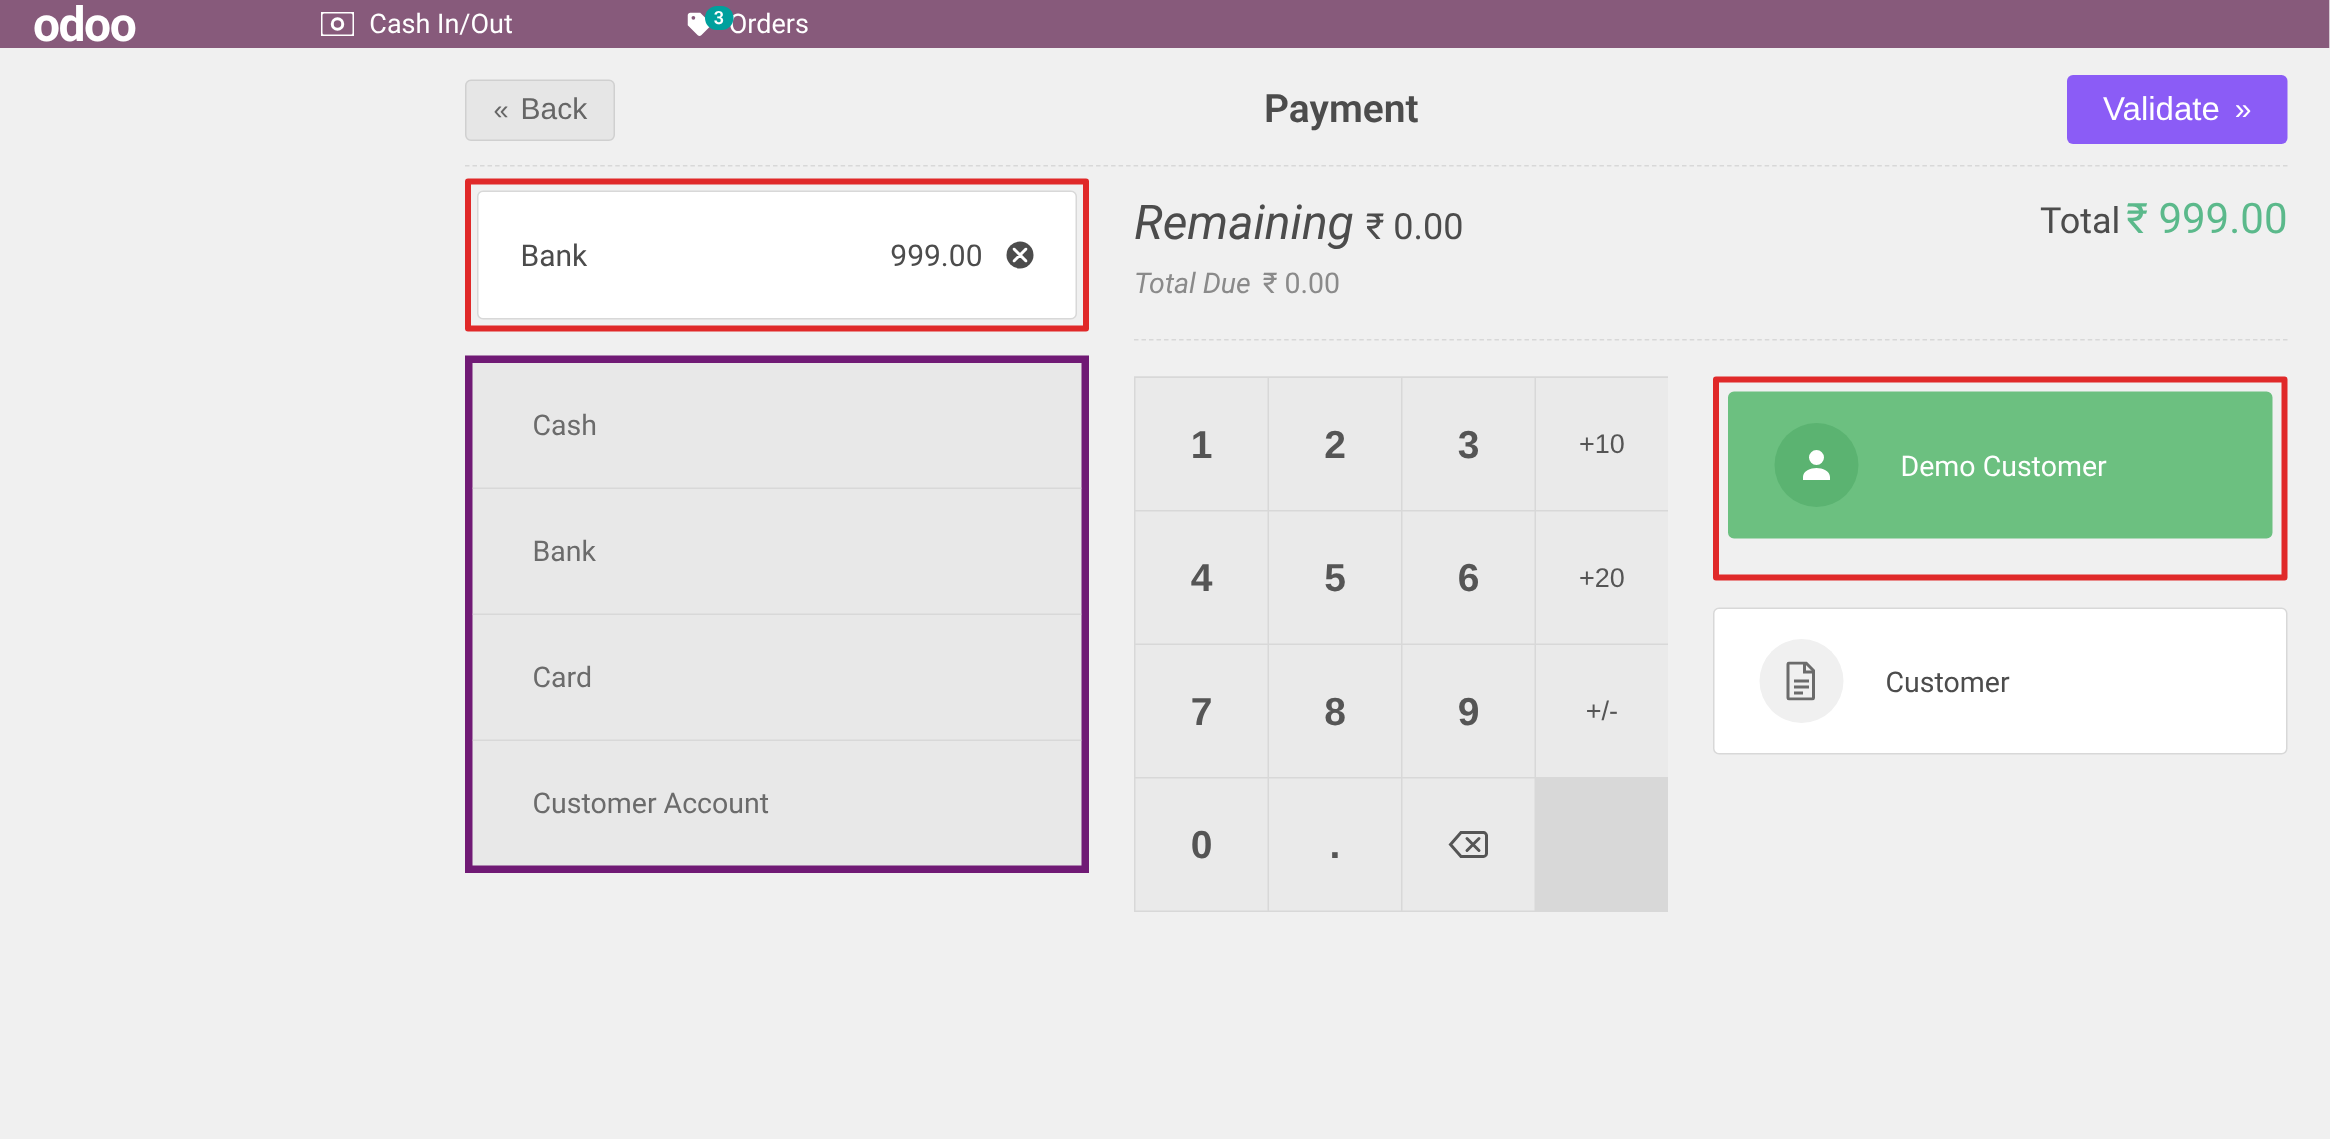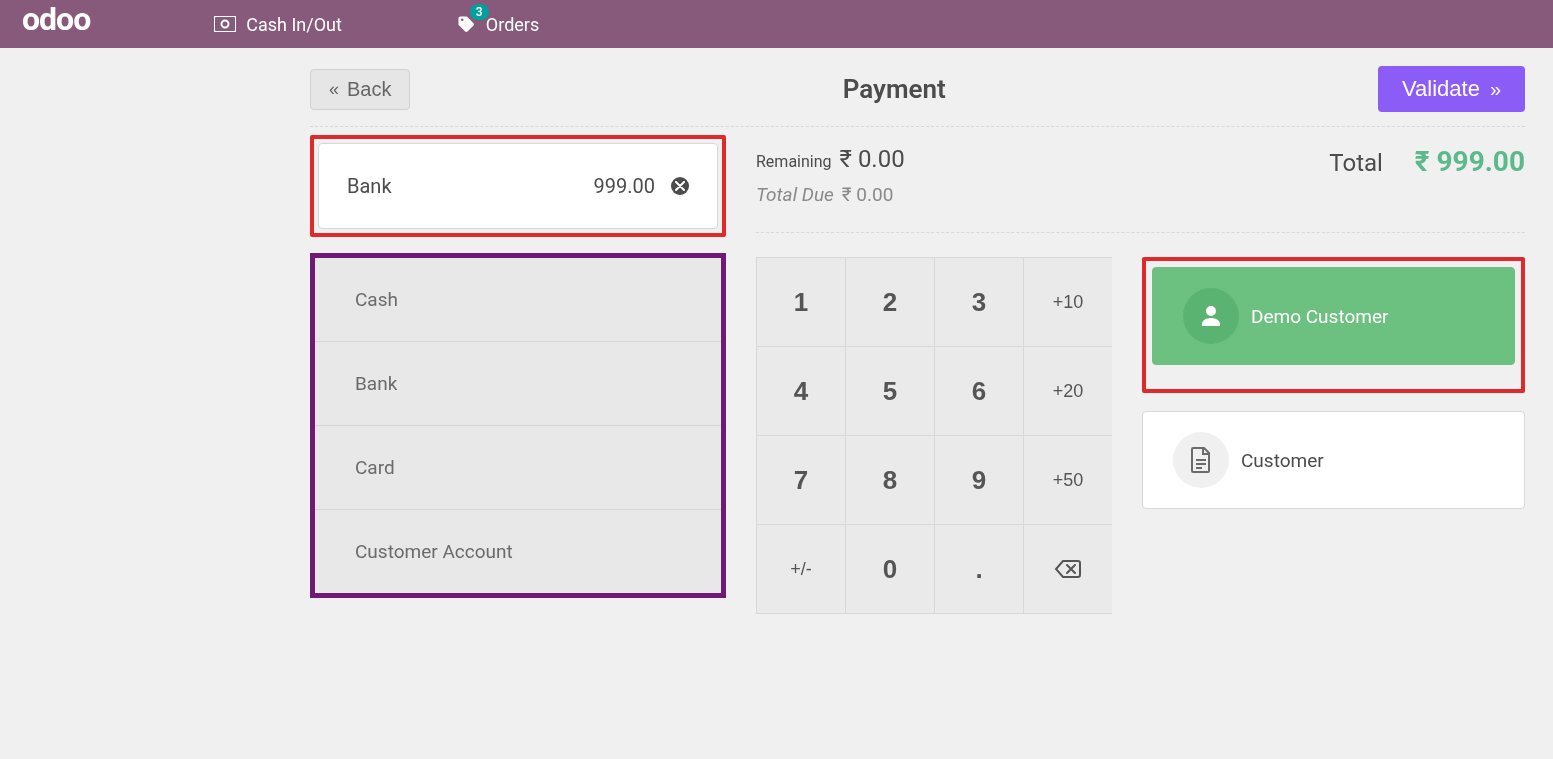--- a/index.html
+++ b/index.html
@@ -1,17 +1,17 @@
 <!DOCTYPE html>
 <html><head>
 <meta charset="utf-8">
 <style>
   * { box-sizing: border-box; margin: 0; padding: 0; }
   body { font-family: -apple-system, BlinkMacSystemFont, "Segoe UI", Roboto, "Helvetica Neue", Arial, sans-serif; background: #f0f0f0; color: #4c4c4c; width: 1553px; }
-  .topbar { background: #875A7B; height: 48px; display: flex; align-items: flex-start; padding: 0 0; color: #fff; }
+  .topbar { background: #875A7B; height: 32px; display: flex; align-items: center; padding: 0 0; color: #fff; }
   .logo-wrap { padding: 0 22px; display:flex; align-items:center; }
   .logo { font-size: 32px; font-weight: 700; letter-spacing: -1px; color: #fff; }
   .top-item { display:flex; align-items:center; gap:10px; padding: 0 22px; color:#fff; font-size:18px; height:100%; cursor:pointer; position:relative; }
   .top-item svg { fill:#fff; }
   .badge { position:absolute; top:4px; left:36px; background:#00a09d; color:#fff; font-size:12px; border-radius: 10px; padding:0 6px; line-height:16px; font-weight:600; }
   .page { padding: 18px 28px 40px 310px; position: relative; }
   .header-row { display:flex; align-items:center; justify-content:space-between; margin-bottom: 14px; }
   .back-btn { background:#e6e6e6; border:1px solid #d0d0d0; color:#666; font-size:20px; padding:8px 18px; border-radius:4px; display:flex; align-items:center; gap:8px; cursor:pointer; }
   .title { font-size:26px; font-weight:600; color:#4c4c4c; flex:1; text-align:center; }
   .validate-btn { background:#8b5cf6; color:#fff; border:none; font-size:22px; padding:10px 24px; border-radius:4px; display:flex; align-items:center; gap:10px; cursor:pointer; }
@@ -21,33 +21,33 @@
   .payline-box { background:#fff; border:1px solid #d8d8d8; border-radius:4px; padding: 30px 28px; display:flex; align-items:center; justify-content:space-between; font-size:20px; color:#4c4c4c; margin-bottom:20px; }
   .payline-box .amount-group { display:flex; align-items:center; gap:16px; }
   .highlight-red { border: 4px solid #e02929; border-radius:2px; padding:4px; }
   .highlight-red.box1 { margin-top: 8px; margin-bottom:16px; }
   .method-list { background:#e8e8e8; border:5px solid #701a75; border-radius:0; overflow:hidden; }
   .method-item { padding: 30px 40px; font-size:19px; color:#6b6b6b; border-bottom:1px solid #d8d8d8; cursor:pointer; }
   .method-item:last-child { border-bottom:none; }
   .summary { padding: 8px 0 16px 0; border-bottom:1px dashed #d8d8d8; display:flex; justify-content:space-between; gap:40px; }
   .summary-left { flex:1; }
   .sum-row { display:flex; align-items:baseline; gap:8px; margin-bottom:10px; }
-  .remaining-label { font-size:16px; color:#4c4c4c; }
+  .remaining-label { font-size:32px; color:#4c4c4c;font-style:italic; }
   .remaining-val { font-size:24px; color:#4c4c4c; }
   .totaldue-label { font-size:19px; color:#8a8a8a;font-style:italic; }
   .totaldue-val { font-size:19px; color:#8a8a8a; }
   .change-wrap { text-align:right; }
   .change-label { font-size:24px; color:#4c4c4c; }
-  .change-val { font-size:28px; color:#5bb98b; font-weight:700;margin-left:28px; }
+  .change-val { font-size:28px; color:#5bb98b; font-weight:400; }
   .lower-flex { display:flex; gap:30px; margin-top:24px; align-items:flex-start; }
   .numpad { display:grid; grid-template-columns: repeat(4, 88px); grid-auto-rows: 88px; gap:1px; background:#d8d8d8; border:1px solid #d8d8d8; width: 356px; }
   .numpad button { background:#eaeaea; border:none; font-size:26px; font-weight:600; color:#555; cursor:pointer; display:flex; align-items:center; justify-content:center; }
   .numpad button.small { font-size:18px; font-weight:500; }
   .right-actions { flex:1; min-width:330px; }
-  .action-btn { display:flex; align-items:center; gap:12px; padding:20px 30px; border:1px solid #d8d8d8; border-radius:4px; font-size:19px; margin-bottom:18px; cursor:pointer; background:#fff; }
+  .action-btn { display:flex; align-items:center; gap:28px; padding:20px 30px; border:1px solid #d8d8d8; border-radius:4px; font-size:19px; margin-bottom:18px; cursor:pointer; background:#fff; }
   .action-btn .circle { width:56px; height:56px; border-radius:50%; display:flex; align-items:center; justify-content:center; background:#f0f0f0; }
   .action-btn.customer { background:#6cc080; color:#fff; border-color:#6cc080; }
   .action-btn.customer .circle { background:#5bb371; }
   .action-btn.customer .circle svg { fill:#fff; }
   .action-btn.invoice .circle svg { fill:#6b6b6b; }
   .delete-icon-circle { width:18px; height:18px; border-radius:50%; background:#4c4c4c; display:flex; align-items:center; justify-content:center; cursor:pointer; }
   .delete-icon-circle svg { fill:#fff; }
   .highlight-red.box2 { padding:6px; margin-bottom:18px; }
 </style>
 </head>
@@ -134,21 +134,20 @@
           <button>2</button>
           <button>3</button>
           <button class="small">+10</button>
           <button>4</button>
           <button>5</button>
           <button>6</button>
           <button class="small">+20</button>
           <button>7</button>
           <button>8</button>
           <button>9</button>
-          <button class="small">+50</button>
           <button class="small">+/-</button>
           <button>0</button>
           <button>.</button>
           <button>
             <svg width="28" height="20" viewBox="0 0 28 20">
                 <path d="M9 2h15c1 0 2 1 2 2v12c0 1-1 2-2 2H9l-7-8 7-8z" fill="none" stroke="#555" stroke-width="2"></path>
                 <path d="M13 6l8 8M21 6l-8 8" stroke="#555" stroke-width="2" stroke-linecap="round"></path>
               </svg>
           </button>
         </div>

